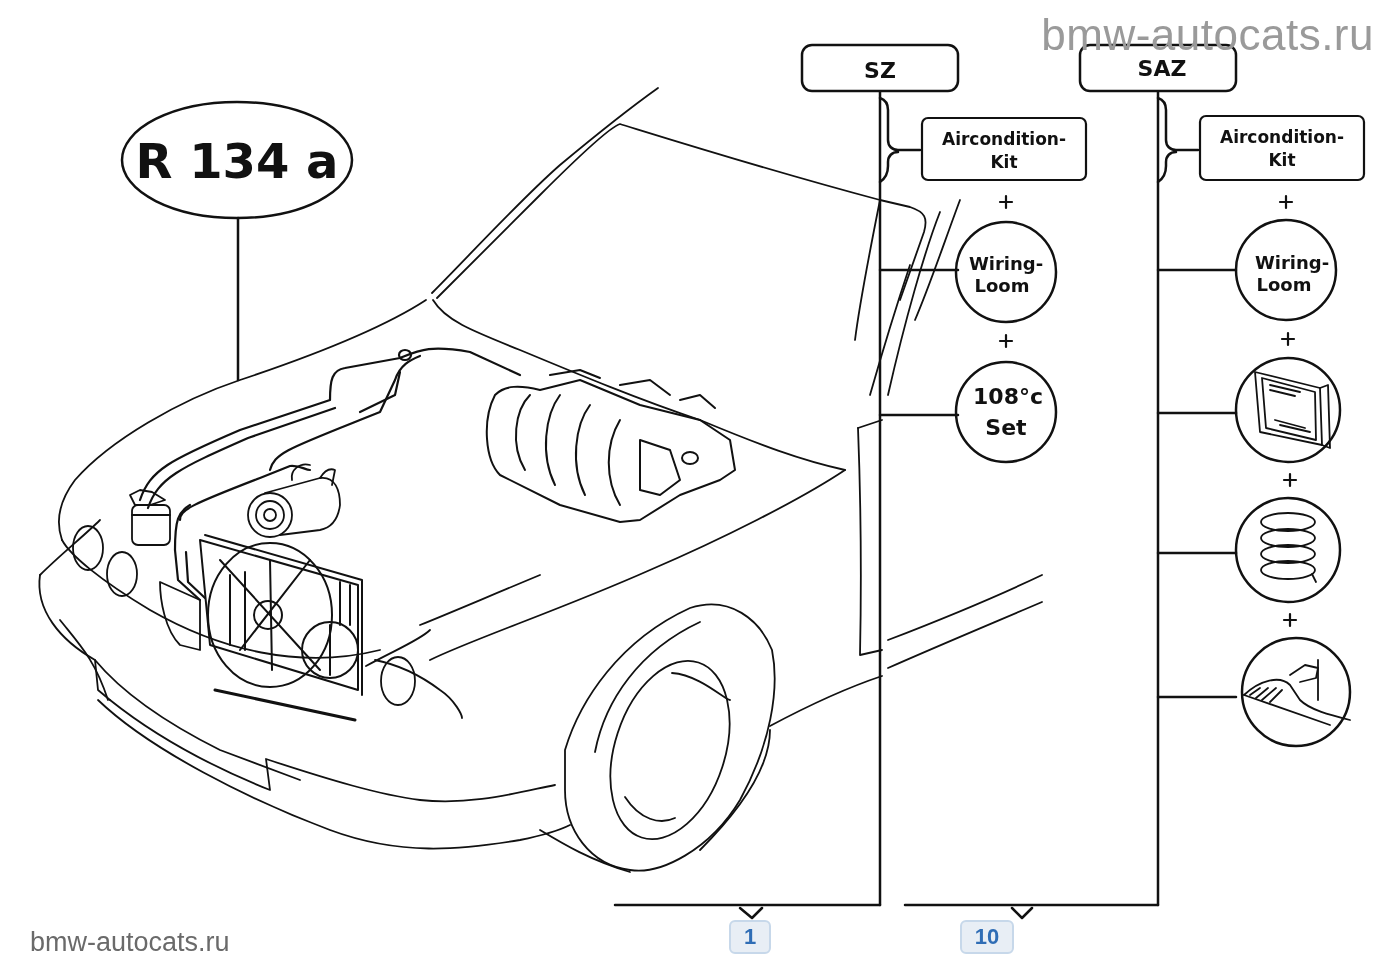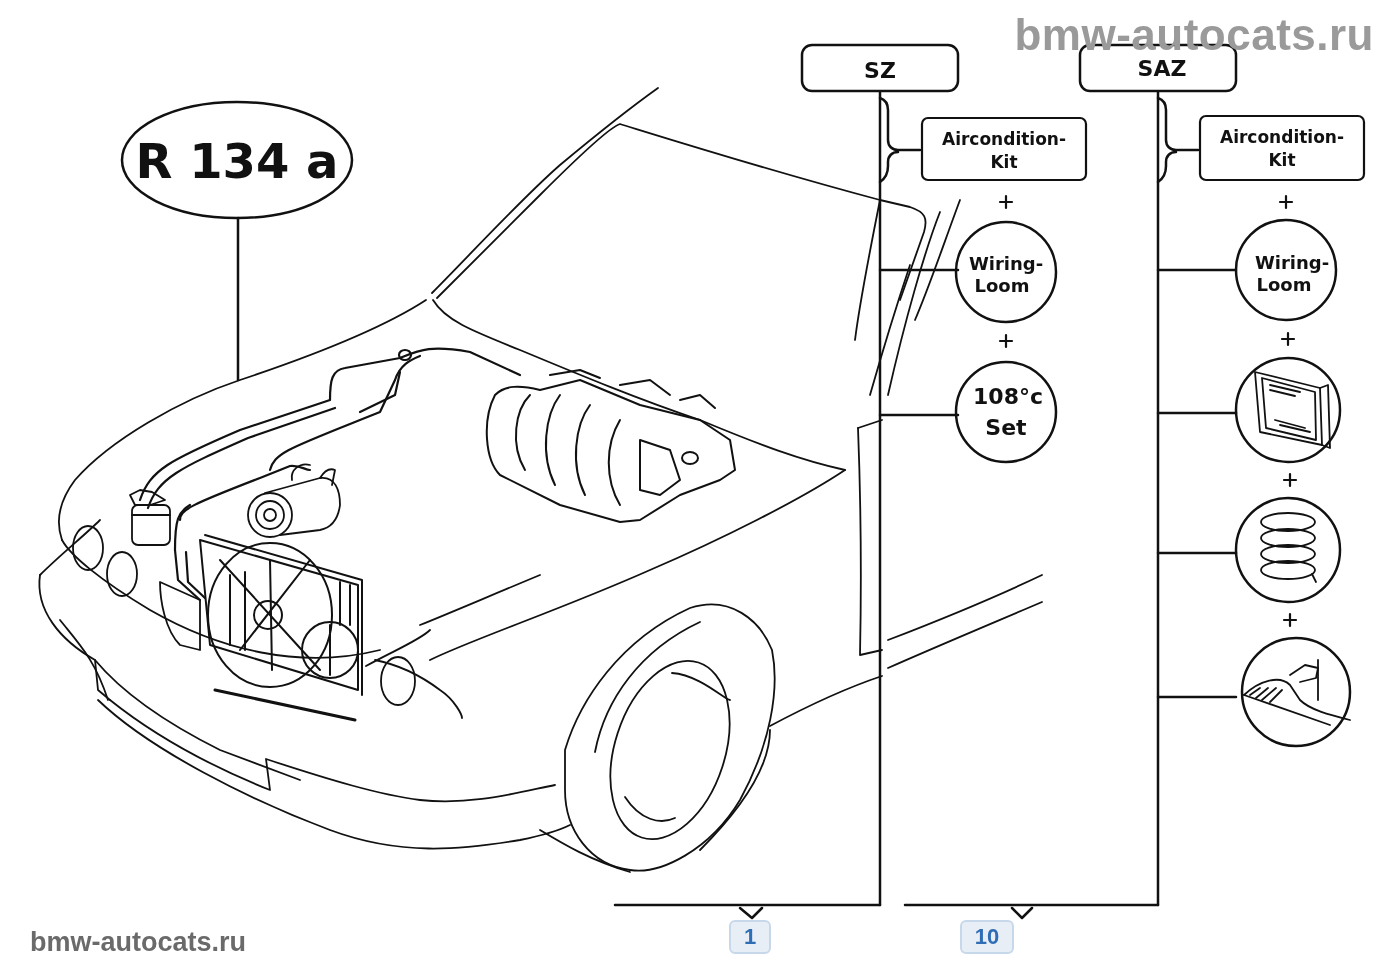--- a/index.html
+++ b/index.html
@@ -1,18 +1,18 @@
 <!DOCTYPE html>
 <html><head>
 <meta charset="utf-8">
 <style>
   html, body { margin: 0; padding: 0; background: #ffffff; }
   body { width: 1400px; height: 980px; position: relative; overflow: hidden; font-family: "DejaVu Sans", sans-serif; }
   #canvas { position: absolute; left: 0; top: 0; width: 1400px; height: 980px; }
-  .watermark { position: absolute; font-family: "Liberation Sans", sans-serif; font-weight: bold; color: #6e6e6e; }
+  .watermark { position: absolute; font-family: "Liberation Sans", sans-serif; font-weight: normal; color: #6e6e6e; }
   .wm-top { right: 26px; top: 10px; font-size: 44px; color: #9a9a9a; letter-spacing: 0.5px; }
   .wm-bottom { left: 30px; top: 927px; font-size: 27px; color: #6a6a6a; }
   .ref-badge {
     position: absolute; top: 920px; height: 34px; min-width: 40px; padding: 0 3px;
     box-sizing: border-box; border: 2px solid #c7d8ea; border-radius: 6px; background: #e8eef5;
     color: #2f6db5; font-family: "Liberation Sans", sans-serif; font-weight: bold; font-size: 22px;
     display: flex; align-items: center; justify-content: center; cursor: pointer;
   }
   #ref-1 { left: 729px; width: 42px; }
   #ref-10 { left: 960px; width: 54px; }

